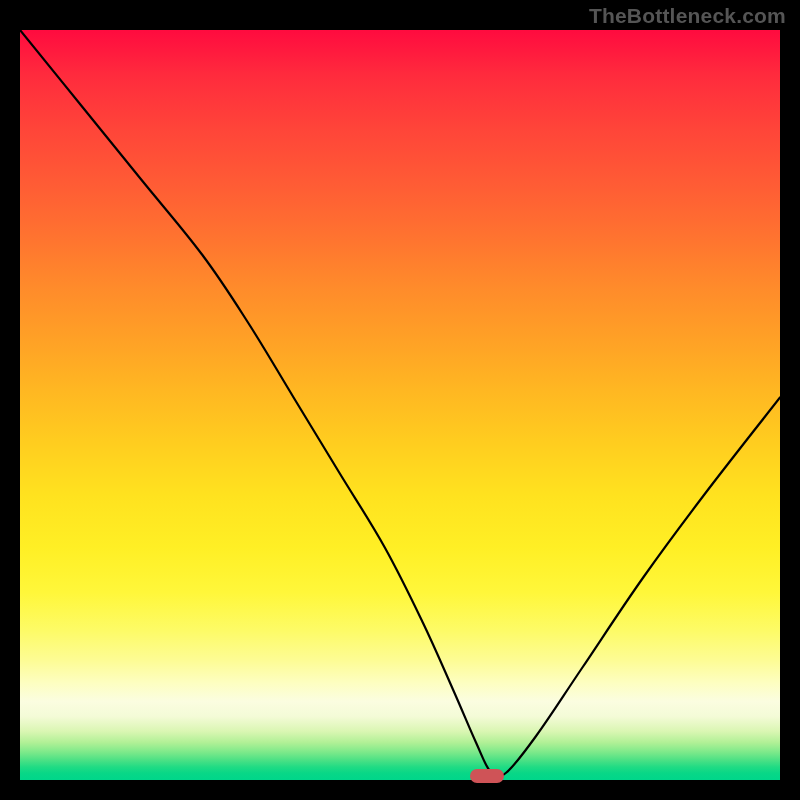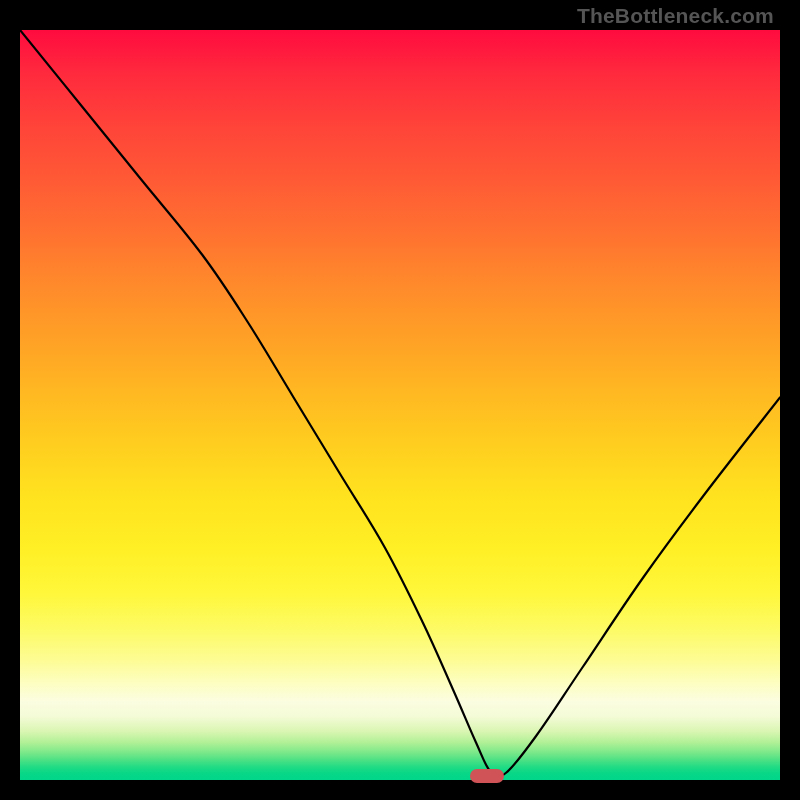--- a/index.html
+++ b/index.html
@@ -70,21 +70,21 @@
   .marker {
     position: absolute;
     width: 34px;
     height: 14px;
     border-radius: 7px;
     transform: translate(-50%, -50%);
   }
   .watermark {
     position: absolute;
     top: 4px;
-    right: 26px;
+    right: 14px;
     font-family: Arial, Helvetica, sans-serif;
     font-size: 21px;
     font-weight: 600;
     color: #555;
     letter-spacing: 0.2px;
   }
 </style>
 </head>
 <body>
 

